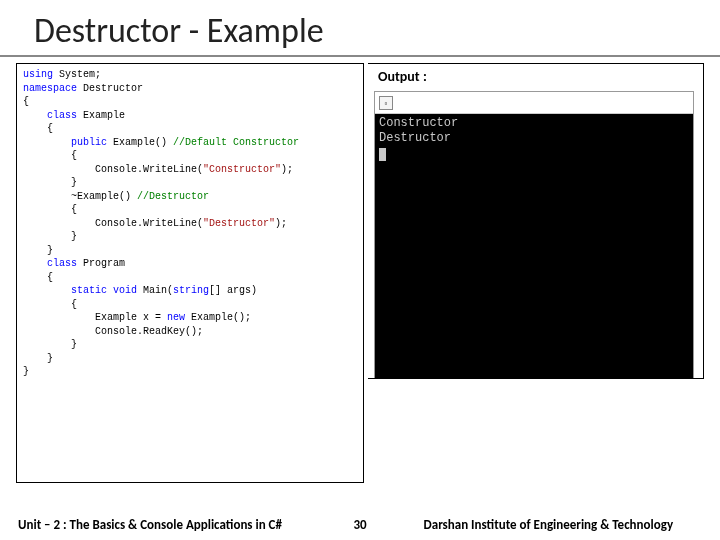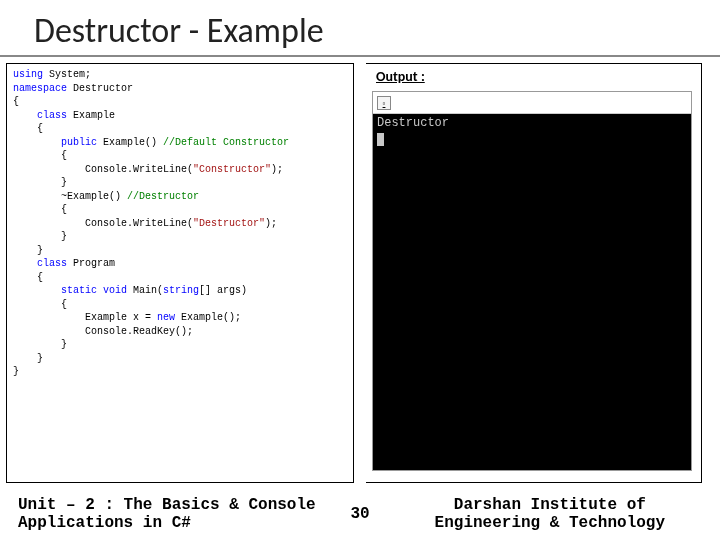--- a/index.html
+++ b/index.html
@@ -17,44 +17,43 @@
     color: #222;
     padding: 10px 18px 4px 34px;
   }
   .title-underline {
     height: 2px;
     background: #888;
     margin: 0 0 6px 0;
   }
   .content {
     display: flex;
-    gap: 12px;
-    padding: 0 6px;
+    gap: 4px;
+    padding: 0 16px;
     border-radius: 19px;
   }
   .code-box {
     border: 1px solid #000;
     width: 348px;
     height: 420px;
     padding: 4px 6px;
     font-family: Consolas, 'Courier New', monospace;
     font-size: 10px;
     line-height: 1.35;
     color: #000;
     white-space: pre;
     overflow: hidden;
   }
   .output-box {
     border: 1px solid #000;
     border-left: none;
     width: 336px;
-    height: 420px;
+    height: 316px;
     padding: 4px 6px;
     overflow: hidden;
-    text-decoration: underline;
   }
   .output-label {
     font-family: Calibri, Arial, sans-serif;
     font-size: 14px;
     font-weight: bold;
     color: #000;
     margin-bottom: 6px;
     padding-left: 4px;
   }
   .console {
@@ -104,23 +103,22 @@
     margin-top: 2px;
   }
   .footer {
     position: absolute;
     bottom: 8px;
     left: 0;
     right: 0;
     display: flex;
     align-items: center;
     padding: 0 18px;
-    font-size: 16px;
+    font-size: 13px;
     color: #000;
-    font-family: Liberation Mono, monospace;
   }
   .footer .left { font-weight: bold; flex: 1; text-align: left;}
   .footer .mid { flex: 0 0 auto; font-weight: bold; padding: 0 28px;}
   .footer .right { font-weight: bold; flex: 1; text-align: center;}
   
   .kw { color: #0000ff; }
   .cm { color: #008000; }
   .str { color: #a31515; }
 </style>
 </head>
@@ -154,20 +152,21 @@
 <span>    }</span>
 <span>}</span></div>
 
   <div class="output-box">
     <div class="output-label">Output :</div>
     <div class="console">
       <div class="console-urlbar">
         <span class="console-icon">▫</span>
       </div>
       <div class="console-body">
+        <div>Constructor</div>
         <div>Destructor</div>
         <div class="cursor"></div>
       </div>
     </div>
   </div>
 </div>
 
 <div class="footer">
   <div class="left">Unit – 2 : The Basics &amp; Console Applications in C#</div>
   <div class="mid">30</div>

